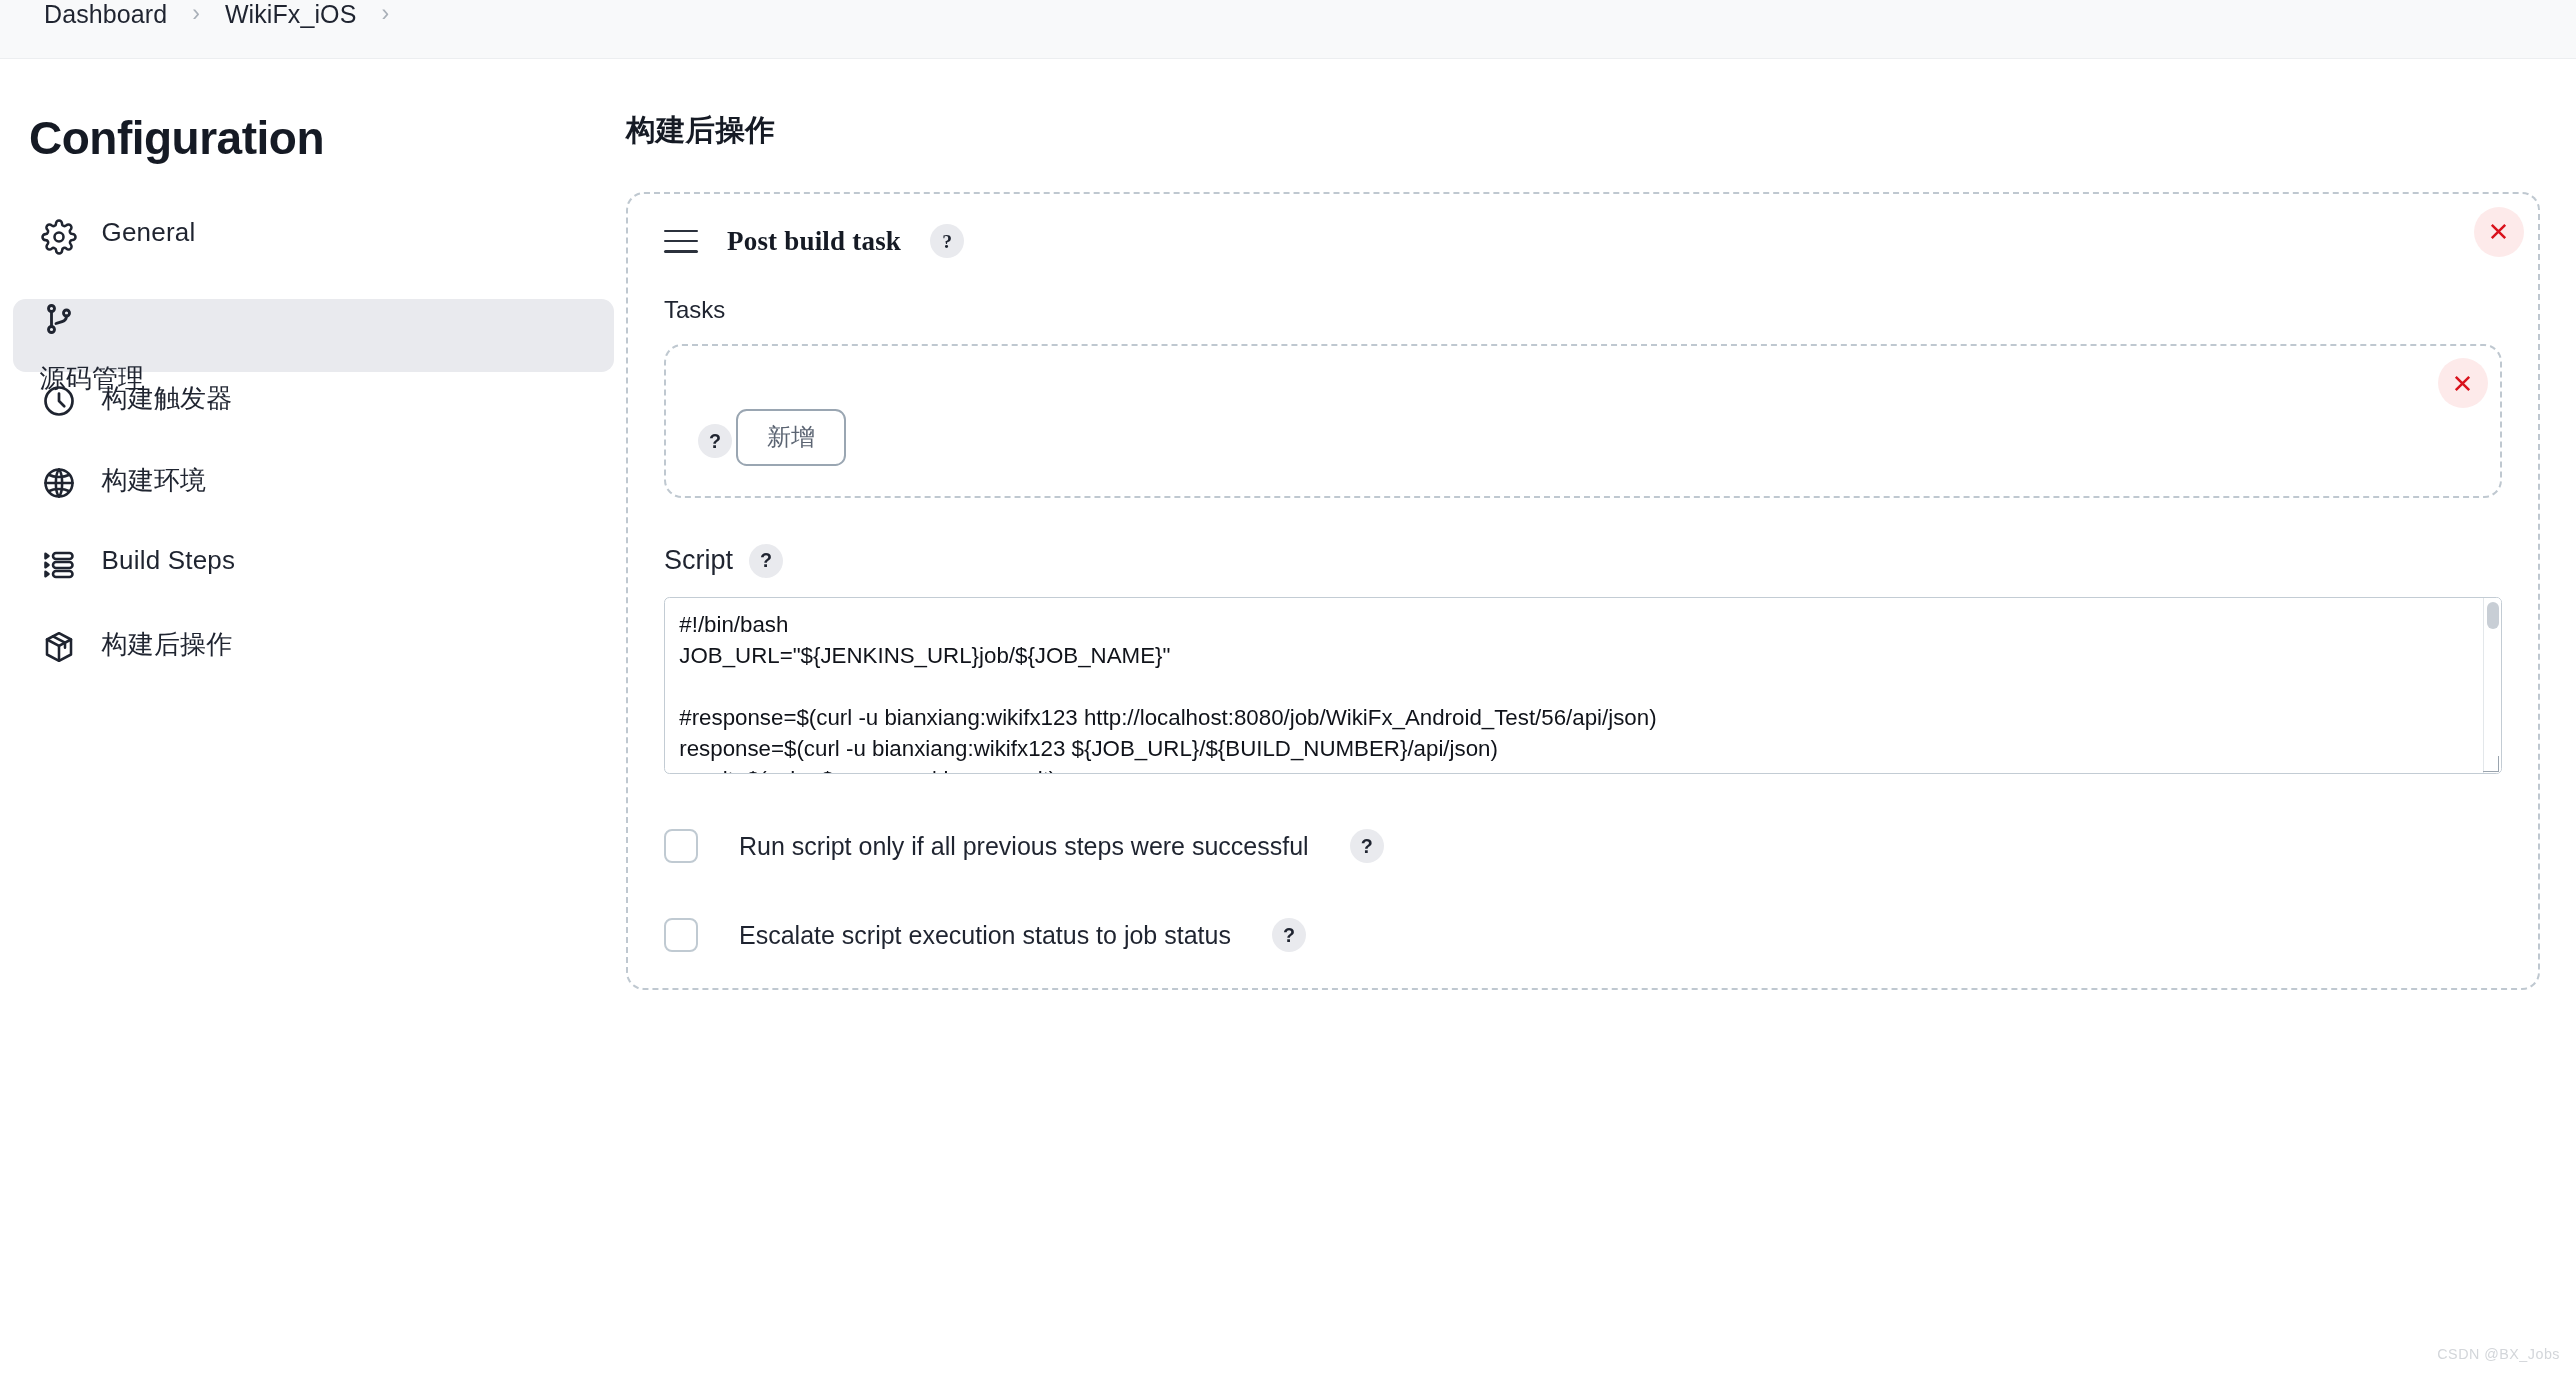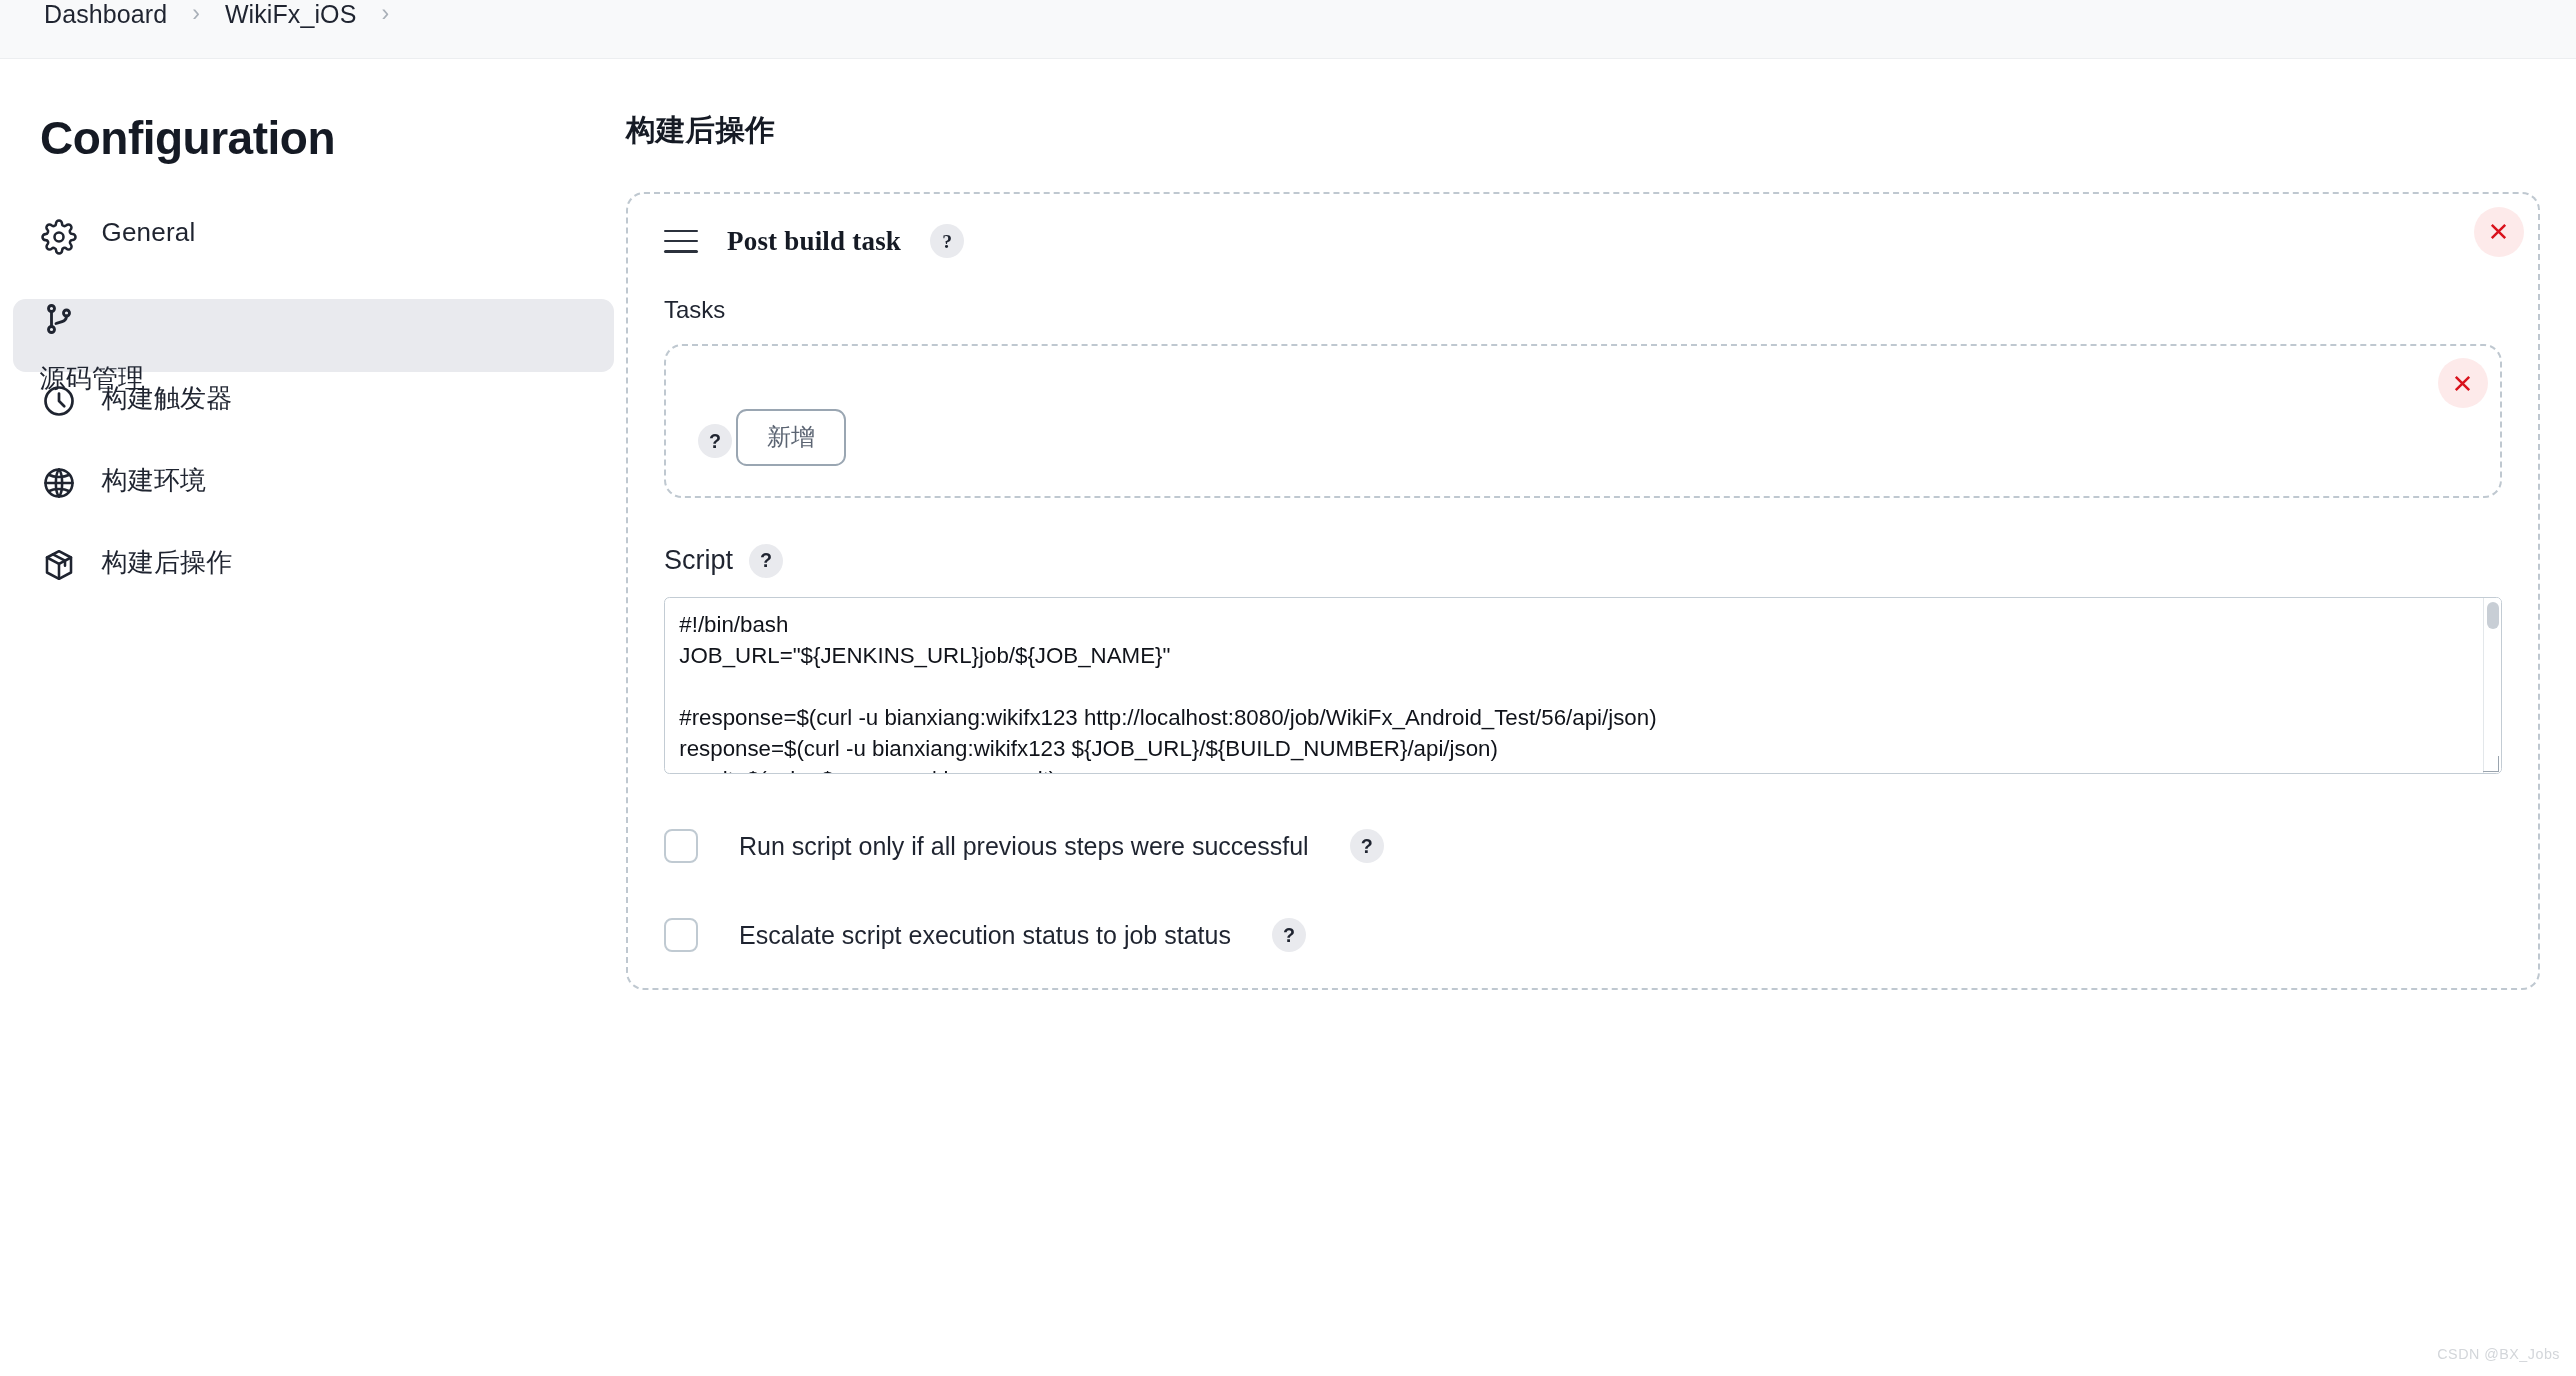--- a/index.html
+++ b/index.html
@@ -42,21 +42,21 @@
   .sidebar {
     width: 626px;
     flex: 0 0 626px;
     padding-top: 52px;
     background: #ffffff;
   }
   .cfg-title {
     font-size: 46px;
     font-weight: 700;
     letter-spacing: -0.5px;
-    padding-left: 40px;
+    padding-left: 29px;
     margin-bottom: 52px;
     color: #151a24;
   }
   .nav-item {
     display: flex;
     gap: 23px;
     height: 73px;
     margin: 0 12.5px 9px 12.5px;
     padding-left: 27px;
     border-radius: 12.5px;
@@ -329,20 +329,33 @@
           <path d="M3 12h18"></path>
           <path d="M12 3c2.8 3 2.8 15 0 18"></path>
           <path d="M12 3c-2.8 3-2.8 15 0 18"></path>
           <path d="M5 6.5c4 2 10 2 14 0"></path>
           <path d="M5 17.5c4-2 10-2 14 0"></path>
         </svg>
       </span>
       <span class="nav-label">构建环境</span>
     </div>
 
+    <div class="nav-item">
+      <span class="nav-ico">
+        <svg viewBox="0 0 24 24" fill="none" stroke="currentColor" stroke-width="1.7" stroke-linecap="round" stroke-linejoin="round">
+          <rect x="8" y="4" width="13" height="4" rx="2"></rect>
+          <rect x="8" y="10" width="13" height="4" rx="2"></rect>
+          <rect x="8" y="16" width="13" height="4" rx="2"></rect>
+          <path d="M3 4.5l2 1.5-2 1.5z"></path>
+          <path d="M3 10.5l2 1.5-2 1.5z"></path>
+          <path d="M3 16.5l2 1.5-2 1.5z"></path>
+        </svg>
+      </span>
+      <span class="nav-label">Build Steps</span>
+    </div>
 
     <div class="nav-item">
       <span class="nav-ico">
         <svg viewBox="0 0 24 24" fill="none" stroke="currentColor" stroke-width="1.7" stroke-linecap="round" stroke-linejoin="round">
           <path d="M12 2.8l8 4.2v10L12 21.2 4 17V7z"></path>
           <path d="M4 7l8 4.2 8-4.2"></path>
           <path d="M12 11.2V21"></path>
           <path d="M8 4.9l8 4.2v3.4"></path>
         </svg>
       </span>

